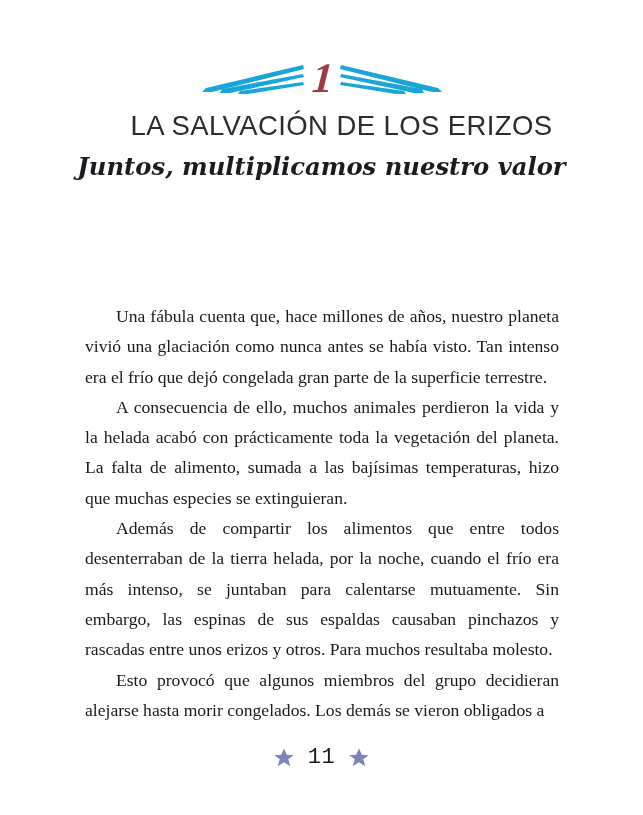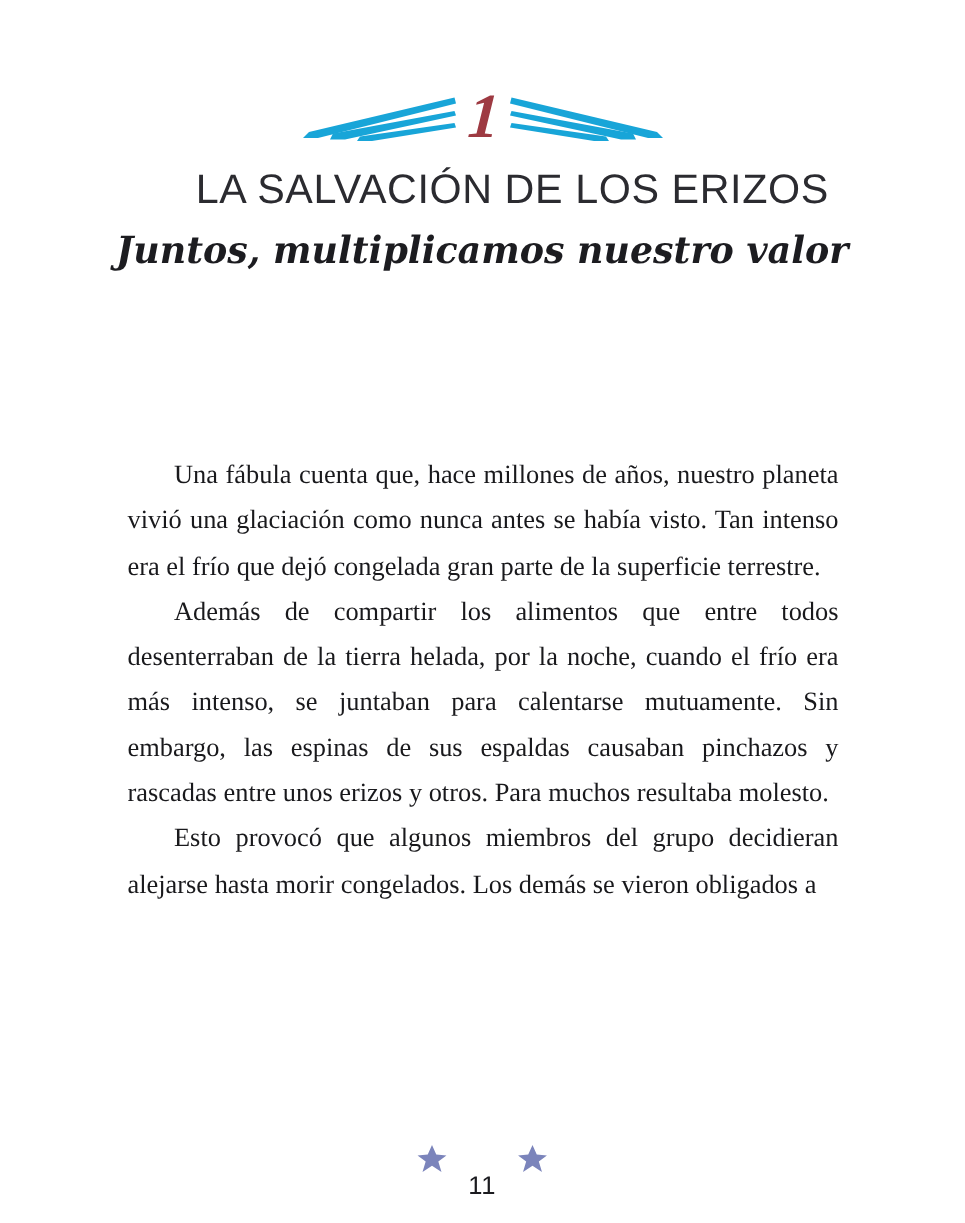--- a/index.html
+++ b/index.html
@@ -105,25 +105,24 @@
     top: 745px;
     left: 0;
     width: 643px;
     display: flex;
     align-items: center;
     justify-content: center;
     gap: 13px;
   }
   .footer-star { display: block; }
   .page-number {
-    font-family: Liberation Sans, sans-serif;
-    font-size: 17px;
+    font-family: Liberation Mono, monospace;
+    font-size: 22px;
     color: #1b1b1f;
     letter-spacing: 0.5px;
-    margin-top: 36px;
   }
 </style>
 </head>
 <body>
 
 <div class="page">
 
   <div class="chapter-ornament">
 
     <svg class="ornament-wing" width="105" height="34" viewBox="0 0 105 34" aria-hidden="true">
@@ -145,20 +144,21 @@
     </svg>
 
   </div>
 
   <div class="chapter-title">LA SALVACIÓN DE LOS ERIZOS</div>
 
   <div class="chapter-subtitle">Juntos, multiplicamos nuestro valor</div>
 
   <div class="body-text">
     <p>Una fábula cuenta que, hace millones de años, nuestro planeta vivió una glaciación como nunca antes se había visto. Tan intenso era el frío que dejó congelada gran parte de la superficie terrestre.</p>
+    <p>A consecuencia de ello, muchos animales perdieron la vida y la helada acabó con prácticamente toda la vegetación del planeta. La falta de alimento, sumada a las bajísimas temperaturas, hizo que muchas especies se extinguieran.</p>
     <p>Además de compartir los alimentos que entre todos desenterraban de la tierra helada, por la noche, cuando el frío era más intenso, se juntaban para calentarse mutuamente. Sin embargo, las espinas de sus espaldas causaban pinchazos y rascadas entre unos erizos y otros. Para muchos resultaba molesto.</p>
     <p>Esto provocó que algunos miembros del grupo decidieran alejarse hasta morir congelados. Los demás se vieron obligados a</p>
   </div>
 
   <div class="page-footer">
 
     <svg class="footer-star" width="22" height="22" viewBox="0 0 24 24" aria-hidden="true">
       <path fill="#7b84bb" d="M12 1.5 L15.1 8.4 L22.5 9.1 L16.6 13.4 L18.9 21 L12 16.6 L5.1 21 L7.4 13.4 L1.5 9.1 L8.9 8.4 Z"></path>
     </svg>
 

